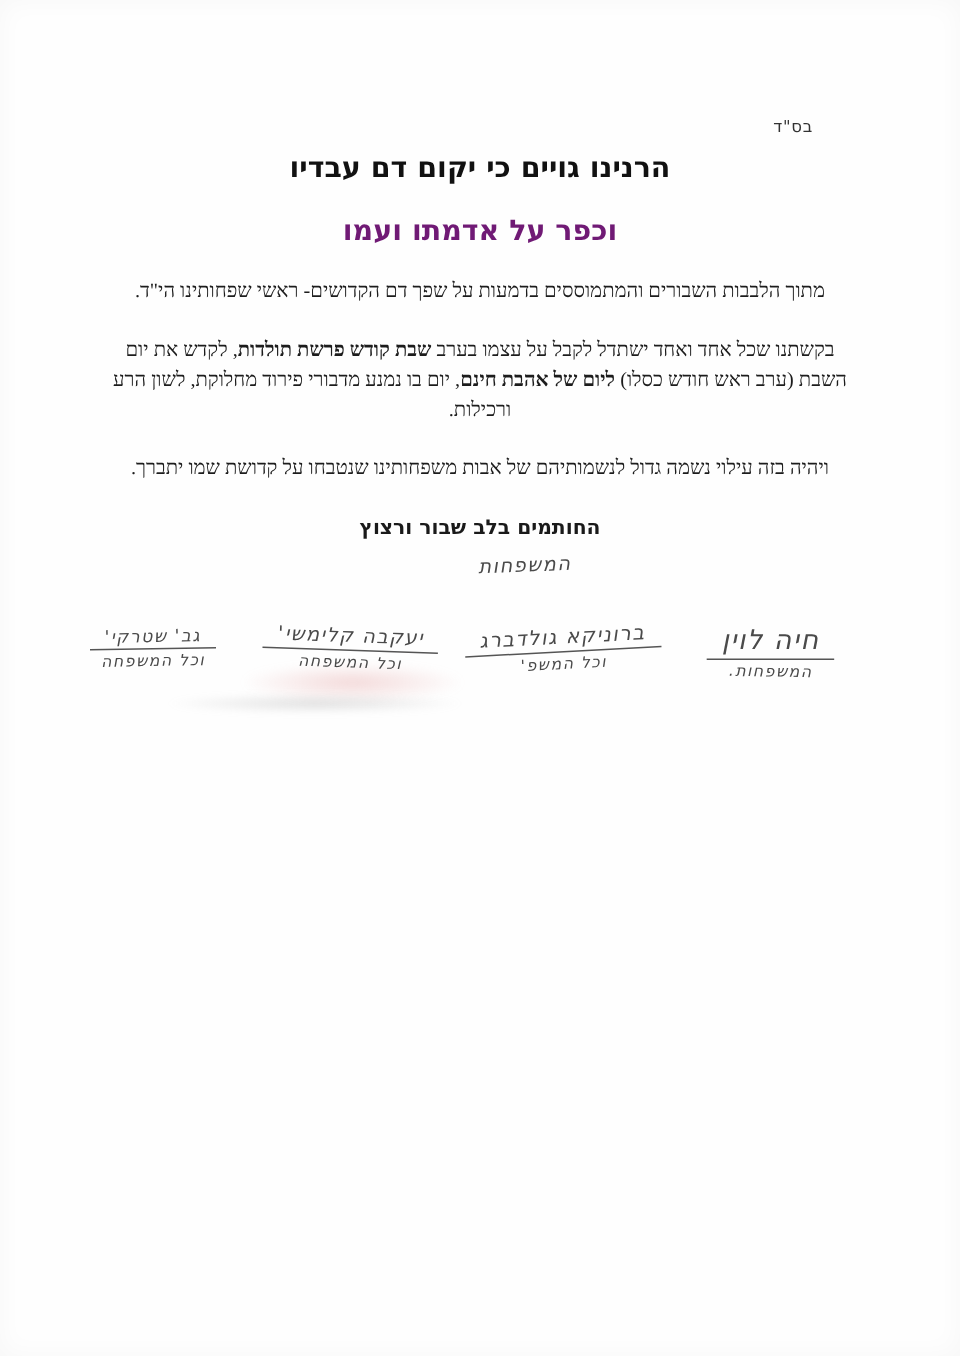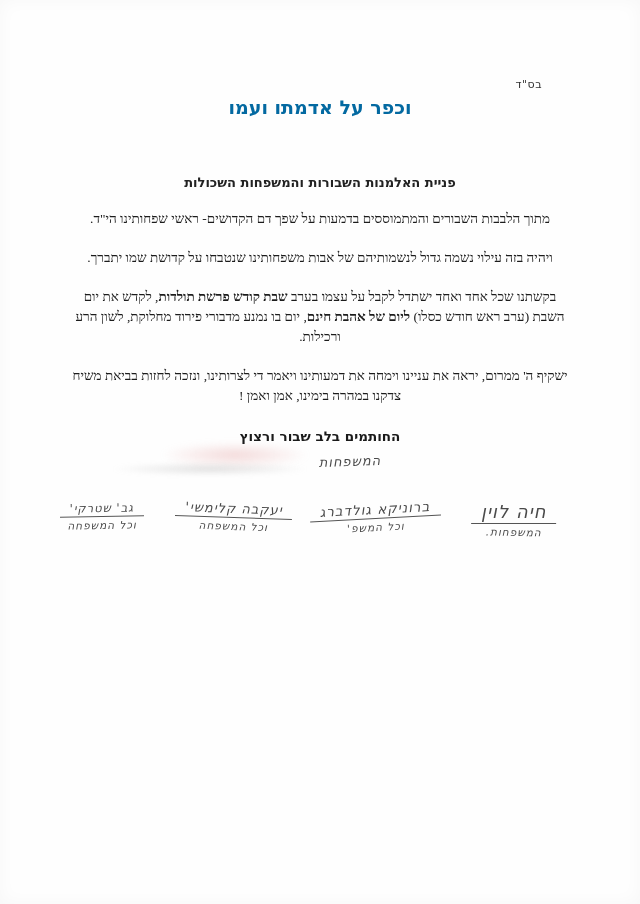--- a/index.html
+++ b/index.html
@@ -38,22 +38,22 @@
     font-weight:bold;
     font-size:19px;
     line-height:1.0;
     margin-top:12px;
     color:#111;
   }
   .title2{
     text-align:center;
     font-weight:bold;
     font-size:19px;
-    margin-top:5px;
-    color:#0369a1;
+    margin-top:21px;
+    color:#701a75;
   }
   .subtitle{
     text-align:center;
     font-weight:bold;
     font-size:13px;
     margin-top:57px;
     color:#222;
   }
   .body-text{
     margin-top:19px;
@@ -141,29 +141,28 @@
 <body>
 
 <div class="page">
   <div class="bleed"></div>
   <div class="bleed2"></div>
 
   <div class="content">
 
     <div class="besd">בס"ד</div>
 
+    <div class="title">הרנינו גויים כי יקום דם עבדיו</div>
     <div class="title2">וכפר על אדמתו ועמו</div>
 
-    <div class="subtitle">פניית האלמנות השבורות והמשפחות השכולות</div>
 
     <div class="body-text">
       <p>מתוך הלבבות השבורים והמתמוססים בדמעות על שפך דם הקדושים- ראשי שפחותינו הי"ד.</p>
+      <p><span>בקשתנו שכל אחד ואחד ישתדל לקבל על עצמו בערב </span><span class="b">שבת קודש פרשת תולדות</span><span>, לקדש את יום השבת (ערב ראש חודש כסלו) </span><span class="b">ליום של אהבת חינם</span><span>, יום בו נמנע מדבורי פירוד מחלוקת, לשון הרע ורכילות.</span></p>
       <p>ויהיה בזה עילוי נשמה גדול לנשמותיהם של אבות משפחותינו שנטבחו על קדושת שמו יתברך.</p>
-      <p><span>בקשתנו שכל אחד ואחד ישתדל לקבל על עצמו בערב </span><span class="b">שבת קודש פרשת תולדות</span><span>, לקדש את יום השבת (ערב ראש חודש כסלו) </span><span class="b">ליום של אהבת חינם</span><span>, יום בו נמנע מדבורי פירוד מחלוקת, לשון הרע ורכילות.</span></p>
-      <p>ישקיף ה' ממרום, יראה את עניינו וימחה את דמעותינו ויאמר די לצרותינו, ונזכה לחזות בביאת משיח צדקנו במהרה בימינו, אמן ואמן !</p>
     </div>
 
     <div class="closing">החותמים בלב שבור ורצוץ</div>
     <div class="closing-hand hand">המשפחות</div>
 
     <div class="signatures">
       <div class="sig sig-1">
         <div class="sig-name hand">חיה לוין</div>
         <div class="sig-sub hand">המשפחות.</div>
       </div>

